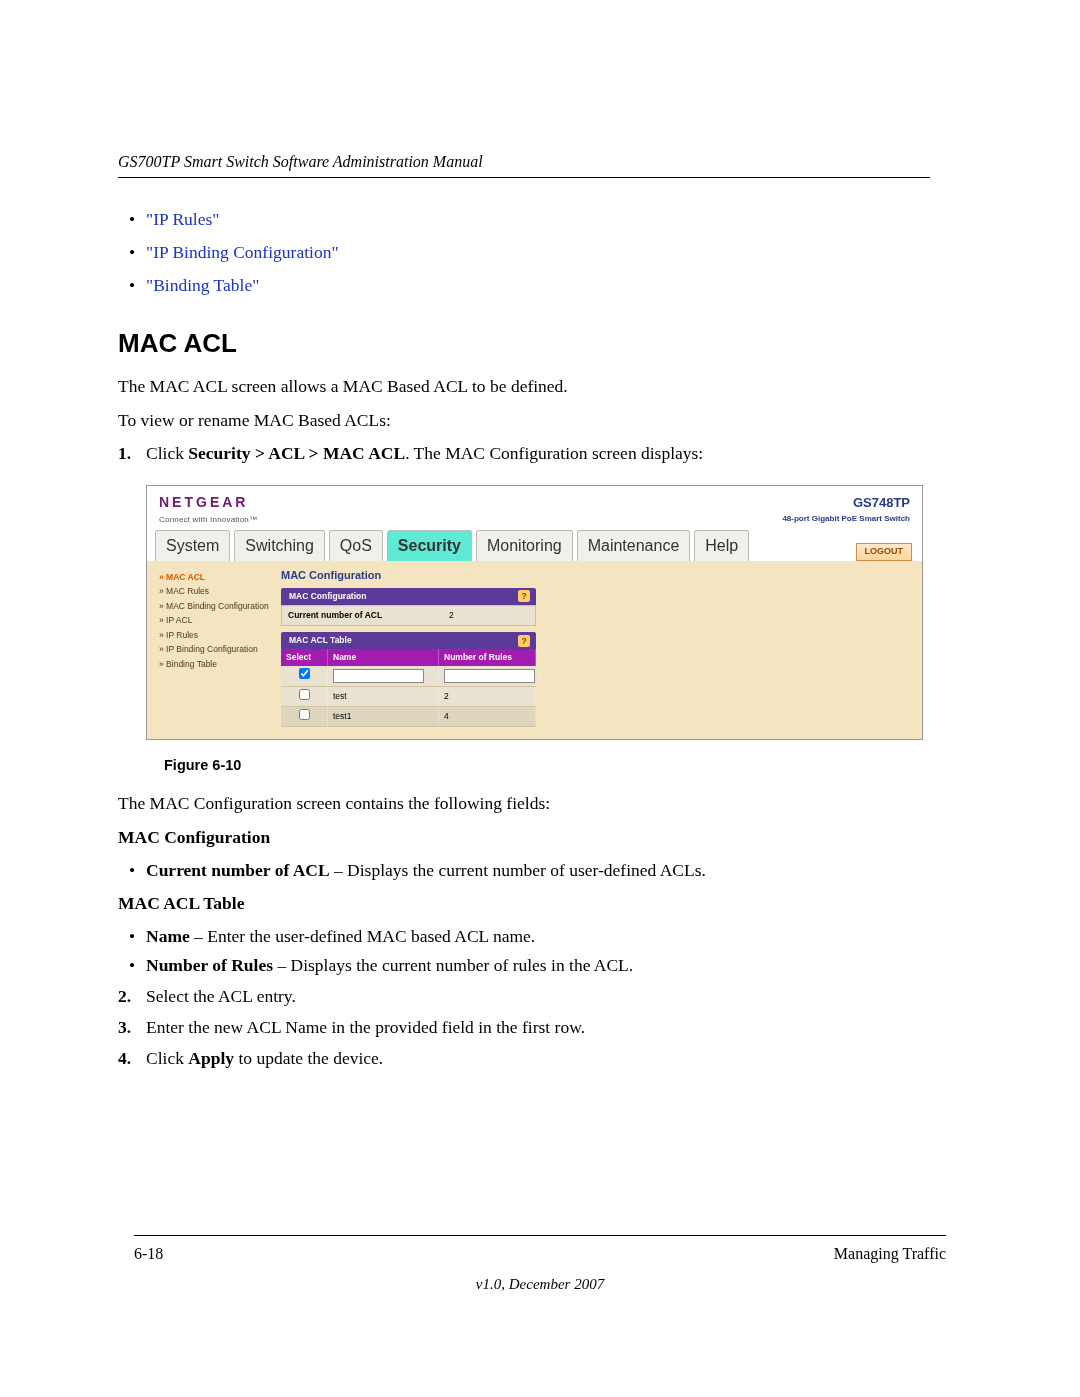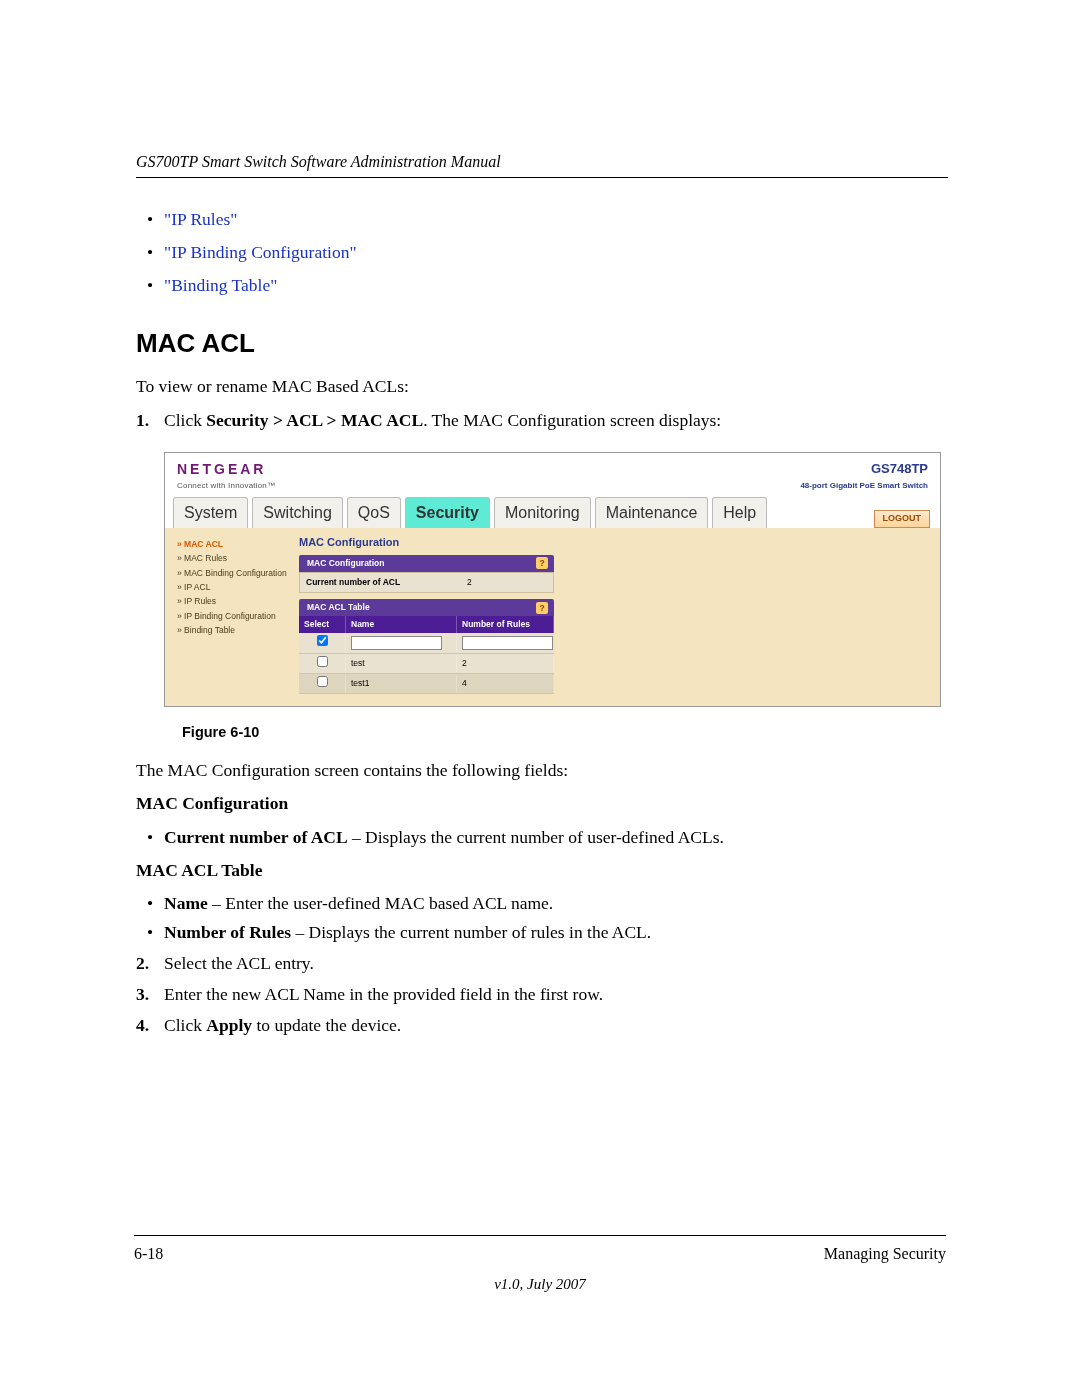--- a/index.html
+++ b/index.html
@@ -8,21 +8,21 @@
     font-family: "Times New Roman", Times, serif;
     font-size: 17.5px;
     color: #000;
     width: 1080px;
     height: 1397px;
     position: relative;
     line-height: 1.55;
   }
   .page {
     position: absolute;
-    left: 136px;
+    left: 118px;
     top: 150px;
     width: 812px;
   }
   .hdr-rule {
     border-bottom: 1px solid #000;
     margin-bottom: 4px;
   }
   .running-head {
     font-style: italic;
     font-size: 16px;
@@ -161,21 +161,21 @@
     background:#eae2d0;
     padding:3px 6px;
     border:1px solid #cdbf9d;
   }
   .kvrow { display:flex; font-size:8.5px; align-items:center; }
   .kvrow .k { flex:1; font-weight:700; }
   .kvrow .v { width:80px; text-align:left; }
 
   .tablepanel .thead {
     display:flex;
-    background:#4c1d95;
+    background:#a21caf;
     color:#fff;
     font-weight:700;
     font-size:8.5px;
   }
   .thead .cell, .trow .cell {
     padding:2px 5px;
     border-right:1px solid rgba(255,255,255,.25);
   }
   .thead .c-sel  { flex:0 0 36px; }
   .thead .c-name { flex:0 0 100px; }
@@ -242,20 +242,21 @@
       <div class="dot">•</div>
       <div><span class="link">"IP Binding Configuration"</span></div>
     </div>
     <div class="row">
       <div class="dot">•</div>
       <div><span class="link">"Binding Table"</span></div>
     </div>
   </div>
 
   <div class="sec-title">MAC ACL</div>
+  <div class="para">The MAC ACL screen allows a MAC Based ACL to be defined.</div>
   <div class="para">To view or rename MAC Based ACLs:</div>
 
   <div class="ol-step">
     <div class="num">1.</div>
     <div>
       <span>Click </span><span class="inline-bold">Security &gt; ACL &gt; MAC ACL</span><span>. The MAC Configuration screen displays:</span>
     </div>
   </div>
 
   <div class="figwrap">
@@ -387,16 +388,16 @@
       <span>Click </span><span class="inline-heavy">Apply</span><span> to update the device.</span>
     </div>
   </div>
 
 </div>
 
 <div class="footer-area">
   <div class="footer-rule"></div>
   <div class="footer-line">
     <span>6-18</span>
-    <span>Managing Security</span>
-  </div>
-  <div class="footer-version">v1.0, July 2007</div>
+    <span>Managing Traffic</span>
+  </div>
+  <div class="footer-version">v1.0, December 2007</div>
 </div>
 
 </body></html>

